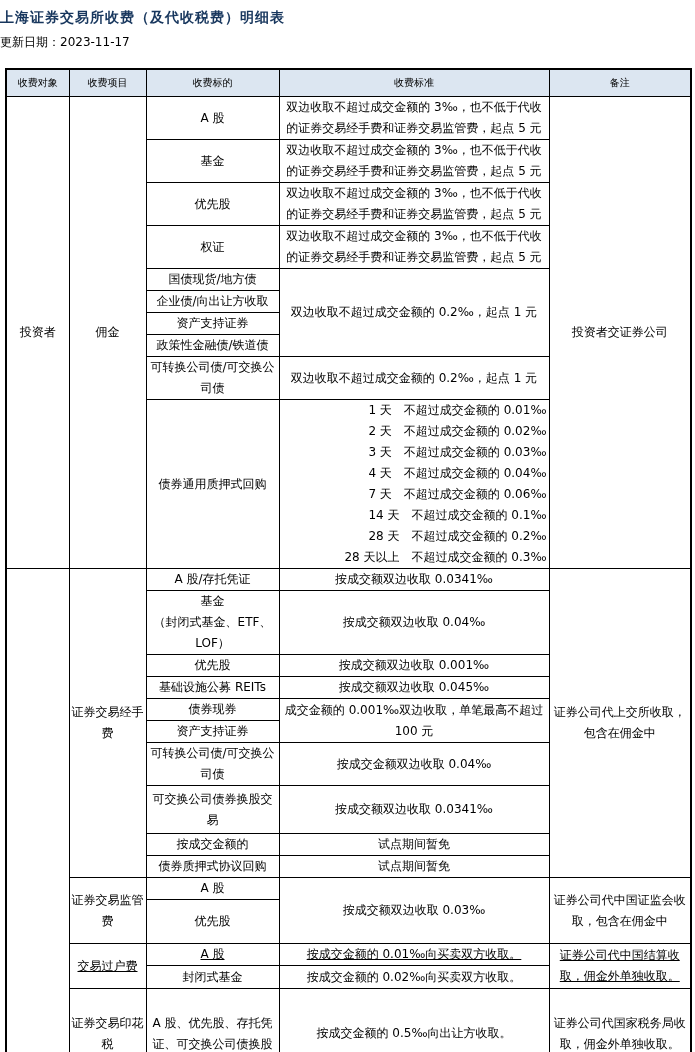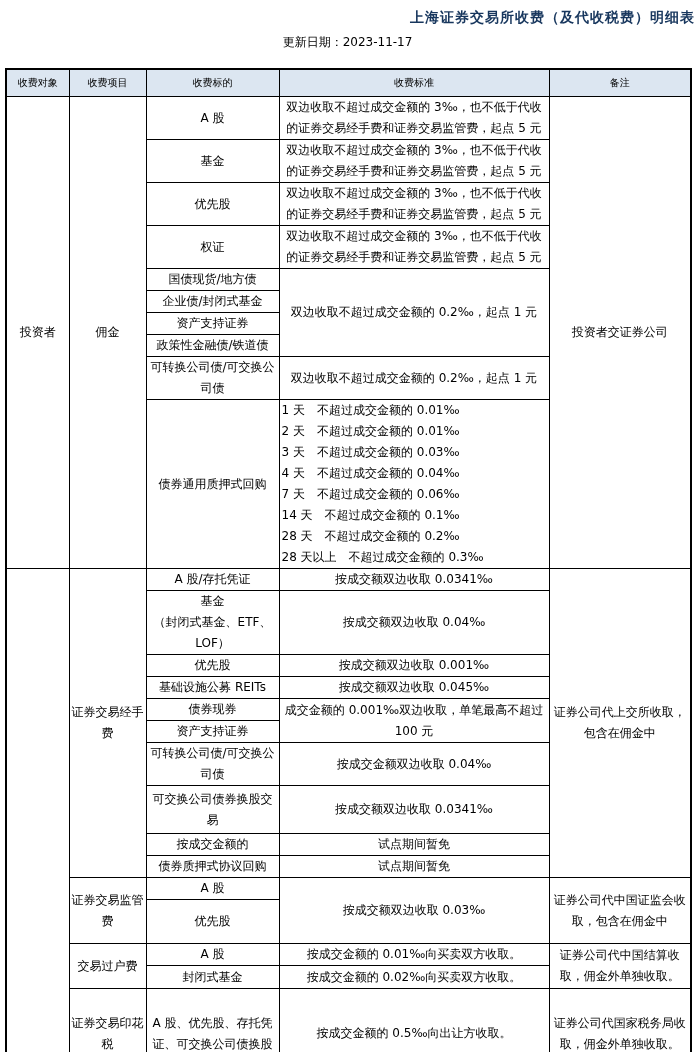--- a/index.html
+++ b/index.html
@@ -1,26 +1,26 @@
 <!DOCTYPE html>
 <html style="--header-bg: #dce6f1; --title-text: #17365d; --border: #000000;"><head>
 <meta charset="utf-8">
 <style>
   :root { --header-bg:#dce6f1; --title-text:#17365d; --border:#000; }
   html,body { margin:0; padding:0; background:#fff; width:695px; height:1052px; overflow:hidden;
               font-family:"DejaVu Sans", sans-serif; color:#000; }
-  .title { text-align:right; font-size:14px; font-weight:bold; color:var(--title-text); padding-top:9px; letter-spacing:1px; }
-  .date  { text-align:center; font-size:12px; margin-top:7px; }
+  .title { text-align:left; font-size:14px; font-weight:bold; color:var(--title-text); padding-top:9px; letter-spacing:1px; }
+  .date  { text-align:left; font-size:12px; margin-top:7px; }
   table.fee { border-collapse:collapse; table-layout:fixed; margin:17px 0 0 5px; width:685px;
               border:2px solid var(--border); }
   td,th { border:1px solid var(--border); font-size:12px; text-align:center; vertical-align:middle;
           padding:0 2px; line-height:1.75; overflow:hidden; }
   th { background:var(--header-bg); font-weight:normal; height:26px; font-size:10px;margin-left:32px; }
   .c1{width:63px;} .c2{width:77px;} .c3{width:133px;} .c4{width:270px;} .c5{width:142px;}
-  .repo-line{ text-align:left; }
+  .repo-line{ text-align:right; }
 </style>
 </head>
 <body>
 
 <div class="title">上海证券交易所收费（及代收税费）明细表</div>
 <div class="date">更新日期：2023-11-17</div>
 
 <table class="fee">
   <colgroup>
     <col class="c1">
@@ -56,37 +56,37 @@
   </tr>
   <tr style="height:42px;">
     <td>权证</td>
     <td>双边收取不超过成交金额的 3‰，也不低于代收的证券交易经手费和证券交易监管费，起点 5 元</td>
   </tr>
   <tr style="height:21px;">
     <td>国债现货/地方债</td>
     <td rowspan="4">双边收取不超过成交金额的 0.2‰，起点 1 元</td>
   </tr>
   <tr style="height:21px;">
-    <td>企业债/封闭式基金</td>
+    <td>企业债/向出让方收取</td>
   </tr>
   <tr style="height:21px;">
     <td>资产支持证券</td>
   </tr>
   <tr style="height:22px;">
     <td>政策性金融债/铁道债</td>
   </tr>
   <tr style="height:42px;">
     <td>可转换公司债/可交换公司债</td>
     <td>双边收取不超过成交金额的 0.2‰，起点 1 元</td>
   </tr>
   <tr style="height:167px;">
     <td>债券通用质押式回购</td>
     <td>
       <div class="repo-line">1 天　不超过成交金额的 0.01‰</div>
-      <div class="repo-line">2 天　不超过成交金额的 0.01‰</div>
+      <div class="repo-line">2 天　不超过成交金额的 0.02‰</div>
       <div class="repo-line">3 天　不超过成交金额的 0.03‰</div>
       <div class="repo-line">4 天　不超过成交金额的 0.04‰</div>
       <div class="repo-line">7 天　不超过成交金额的 0.06‰</div>
       <div class="repo-line">14 天　不超过成交金额的 0.1‰</div>
       <div class="repo-line">28 天　不超过成交金额的 0.2‰</div>
       <div class="repo-line">28 天以上　不超过成交金额的 0.3‰</div>
     </td>
   </tr>
 
   <tr style="height:21px;">
@@ -138,21 +138,21 @@
   <tr style="height:20px;">
     <td rowspan="2">证券交易监管费</td>
     <td>A 股</td>
     <td rowspan="2">按成交额双边收取 0.03‰</td>
     <td rowspan="2">证券公司代中国证监会收取，包含在佣金中</td>
   </tr>
   <tr style="height:44px;">
     <td>优先股</td>
   </tr>
 
-  <tr style="height:20px;">
+  <tr style="height:20px;text-decoration:underline;">
     <td rowspan="2">交易过户费</td>
     <td>A 股</td>
     <td>按成交金额的 0.01‰向买卖双方收取。</td>
     <td rowspan="2">证券公司代中国结算收取，佣金外单独收取。</td>
   </tr>
   <tr style="height:23px;">
     <td>封闭式基金</td>
     <td>按成交金额的 0.02‰向买卖双方收取。</td>
   </tr>
 

